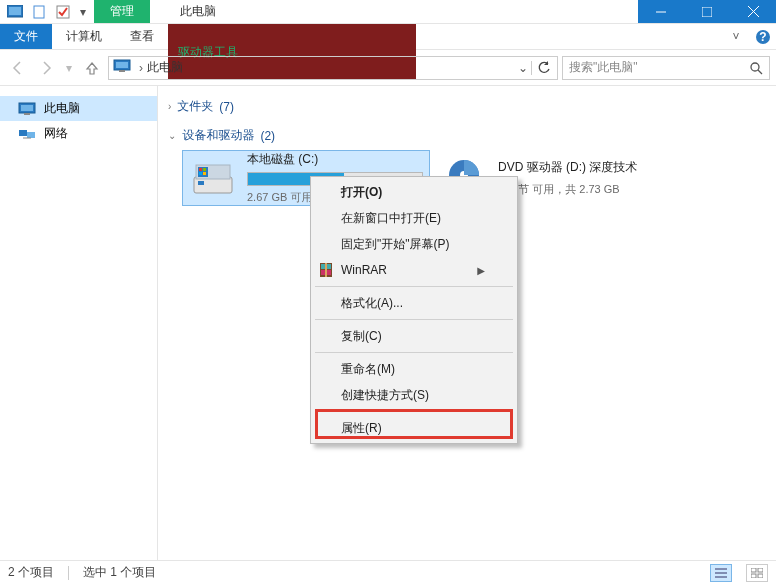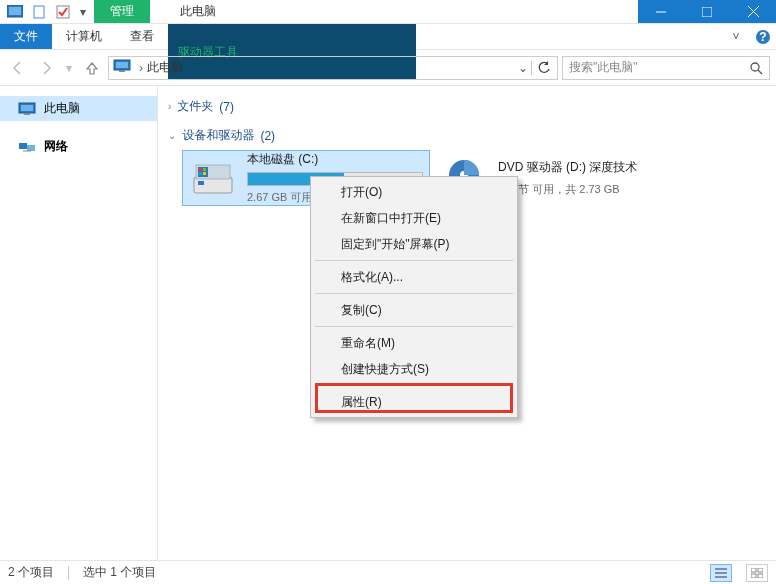--- a/index.html
+++ b/index.html
@@ -12,21 +12,21 @@
   .titlebar .tab-manage { background: #1fb36e; color: #fff; padding: 0 16px; display: flex; align-items: center; }
   .titlebar .title { flex: 1; display: flex; align-items: center; padding-left: 30px; color: #333; }
   .titlebar .winbtns { display: flex; }
   .winbtn { width: 46px; display: flex; align-items: center; justify-content: center; color: #333; }
   .winbtn.blue { background: #1979ca; color: #fff; }
 
   
   .ribbon { height: 26px; display: flex; align-items: stretch; border-bottom: 1px solid #e5e5e5; }
   .ribbon-tab { padding: 0 14px; display: flex; align-items: center; color: #333; }
   .ribbon-tab.file { background: #1979ca; color: #fff; }
-  .ribbon-tab.drive { background: #0c4a6e; color: #1fb36e; padding: 0 10px; }
+  .ribbon-tab.drive { background: #7f1d1d; color: #1fb36e; padding: 0 10px; }
   .ribbon-spacer { flex: 1; }
   .ribbon-chevron { width: 28px; display: flex; align-items: center; justify-content: center; color: #666; }
   .ribbon-help { width: 26px; height:26px; display:flex; align-items:center; justify-content:center; }
 
   
   .navbar { height: 36px; display: flex; align-items: center; gap: 4px; padding: 4px 6px; border-bottom: 1px solid #e5e5e5; }
   .navbtn { width: 24px; height: 24px; display: flex; align-items: center; justify-content: center; color: #aaa; }
   .addrbar { flex: 1; height: 24px; border: 1px solid #ccc; display: flex; align-items: center; padding: 0 2px; }
   .addrbar .pc-icon { width: 20px; height: 20px; margin: 0 2px; }
   .addrbar .sep { color: #666; padding: 0 4px; }
@@ -52,21 +52,21 @@
   .drive-icon { width: 48px; height: 48px; flex-shrink: 0; display:flex; align-items:center; justify-content:center; }
   .drive-body { flex: 1; }
   .drive-name { color: #222; margin-bottom: 4px; }
   .drive-bar { height: 14px; background: #e6e6e6; border: 1px solid #b8b8b8; position: relative; margin-bottom: 4px; }
   .drive-bar .fill { position: absolute; top:0; left:0; bottom:0; background: #26a0da; }
   .drive-sub { color: #6a6a6a; font-size: 11px; }
 
   
   .ctxmenu { position: absolute; top: 176px; left: 310px; width: 208px; background: #f2f2f2; border: 1px solid #bcbcbc; box-shadow: 4px 4px 4px rgba(0,0,0,.25); padding: 2px; }
   .ctx-item { height: 26px; display: flex; align-items: center; padding: 0 30px 0 28px; color: #222; position: relative; }
-  .ctx-item.bold { font-weight: 400; }
+  .ctx-item.bold { font-weight: 700; }
   .ctx-sep { height: 1px; background: #d0d0d0; margin: 3px 2px; }
   .ctx-item .arrow { margin-left: auto; color: #555; font-size: 10px; }
   .ctx-item .ico { position:absolute; left:4px; width:18px; height:18px; }
   .ctx-highlight { border: 3px solid #e03a2f; position: absolute; left: 4px; right: 4px; bottom: 4px; height: 30px; pointer-events: none; }
 
   
   .statusbar { position: absolute; bottom: 0; left: 0; right: 0; height: 24px; border-top: 1px solid #e5e5e5; display: flex; align-items: center; padding: 0 8px; gap: 14px; color: #444; }
   .statusbar .divider { width:1px; height:14px; background:#ccc; }
   .statusbar .spacer { flex:1; }
   .view-toggle { width: 22px; height: 18px; border:1px solid #ccc; display:flex; align-items:center; justify-content:center; }
@@ -197,21 +197,21 @@
     <div class="side-item sel">
       <span class="side-icon">
         <svg width="18" height="16">
             <rect x="1" y="2" width="16" height="10" fill="#2a7ac1" stroke="#175a94"></rect>
             <rect x="3" y="4" width="12" height="6" fill="#6fb4e8"></rect>
             <rect x="6" y="12" width="6" height="2" fill="#888"></rect>
           </svg>
       </span>
       <span>此电脑</span>
     </div>
-    <div class="side-item" style="margin-top:13px;font-weight:bold;">
+    <div class="side-item" style="margin-top:0;">
       <span class="side-icon">
         <svg width="18" height="16">
             <rect x="1" y="4" width="8" height="6" fill="#2a7ac1"></rect>
             <rect x="9" y="6" width="8" height="6" fill="#6fb4e8"></rect>
             <line x1="5" y1="12" x2="13" y2="12" stroke="#888"></line>
           </svg>
       </span>
       <span>网络</span>
     </div>
   </div>
@@ -272,20 +272,32 @@
 <div class="ctxmenu">
   <div class="ctx-item bold">
     <span>打开(O)</span>
   </div>
   <div class="ctx-item">
     <span>在新窗口中打开(E)</span>
   </div>
   <div class="ctx-item">
     <span>固定到"开始"屏幕(P)</span>
   </div>
+  <div class="ctx-item">
+    <span class="ico">
+      <svg width="18" height="18">
+          <rect x="3" y="2" width="12" height="14" fill="#7a4a2a"></rect>
+          <rect x="4" y="3" width="10" height="5" fill="#4aa"></rect>
+          <rect x="4" y="9" width="10" height="5" fill="#c36"></rect>
+          <rect x="8" y="2" width="2" height="14" fill="#d9a760"></rect>
+        </svg>
+    </span>
+    <span>WinRAR</span>
+    <span class="arrow">▶</span>
+  </div>
   <div class="ctx-sep"></div>
   <div class="ctx-item">
     <span>格式化(A)...</span>
   </div>
   <div class="ctx-sep"></div>
   <div class="ctx-item">
     <span>复制(C)</span>
   </div>
   <div class="ctx-sep"></div>
   <div class="ctx-item">

